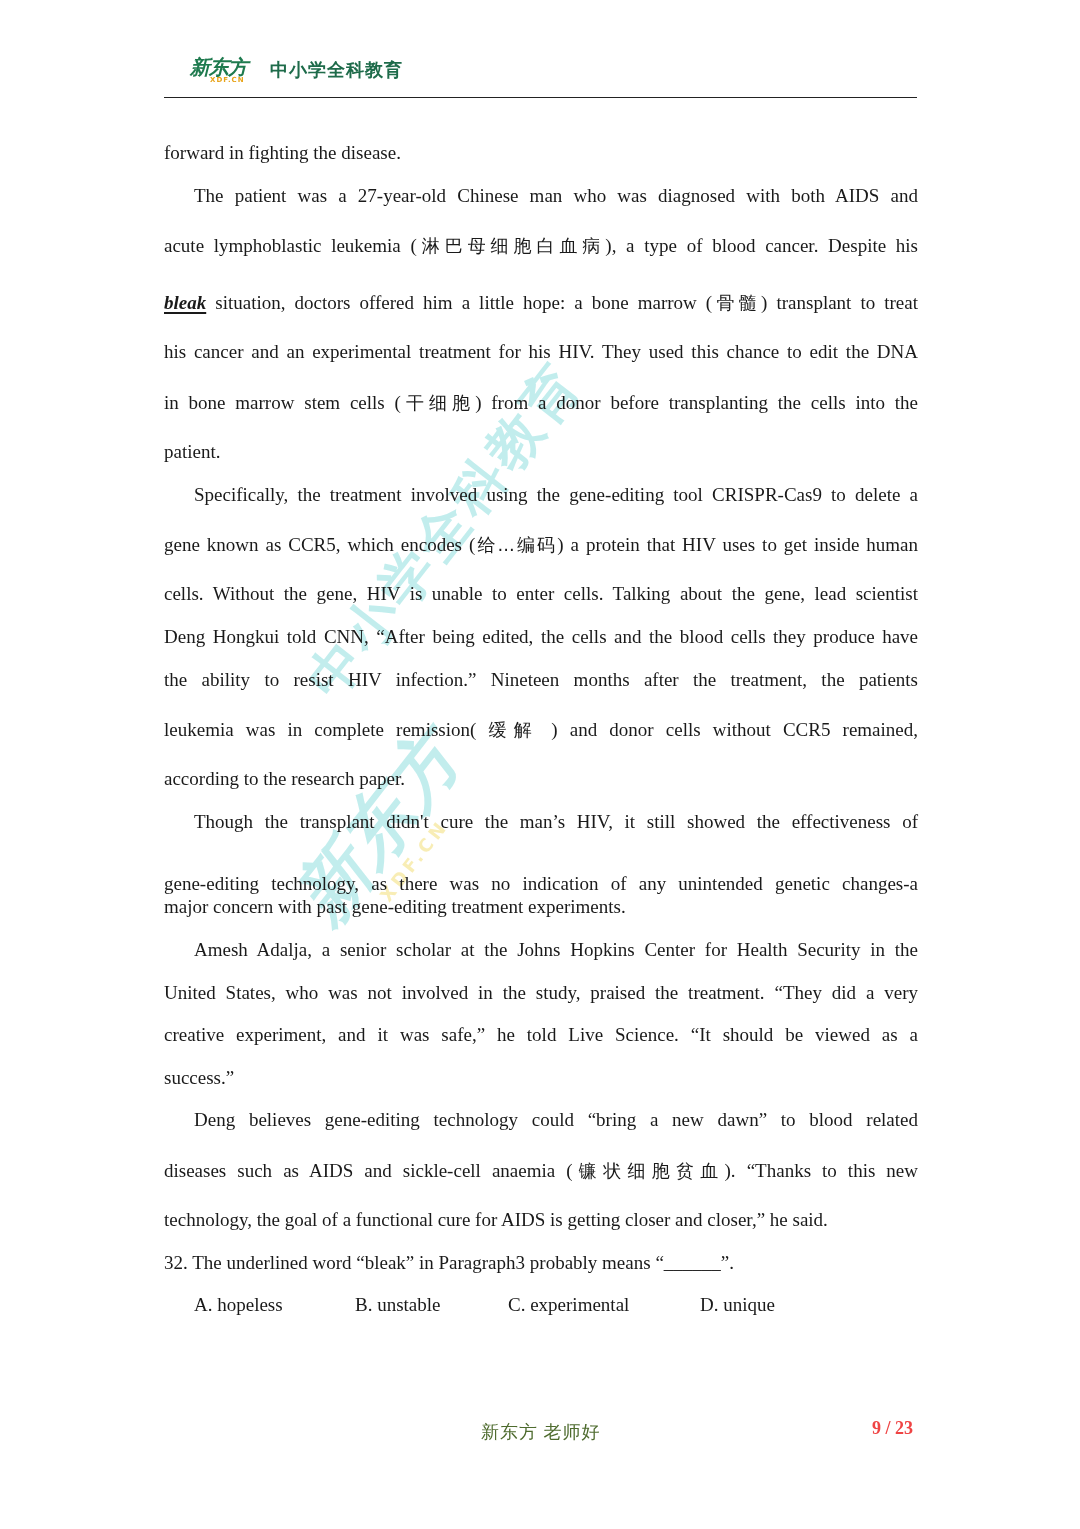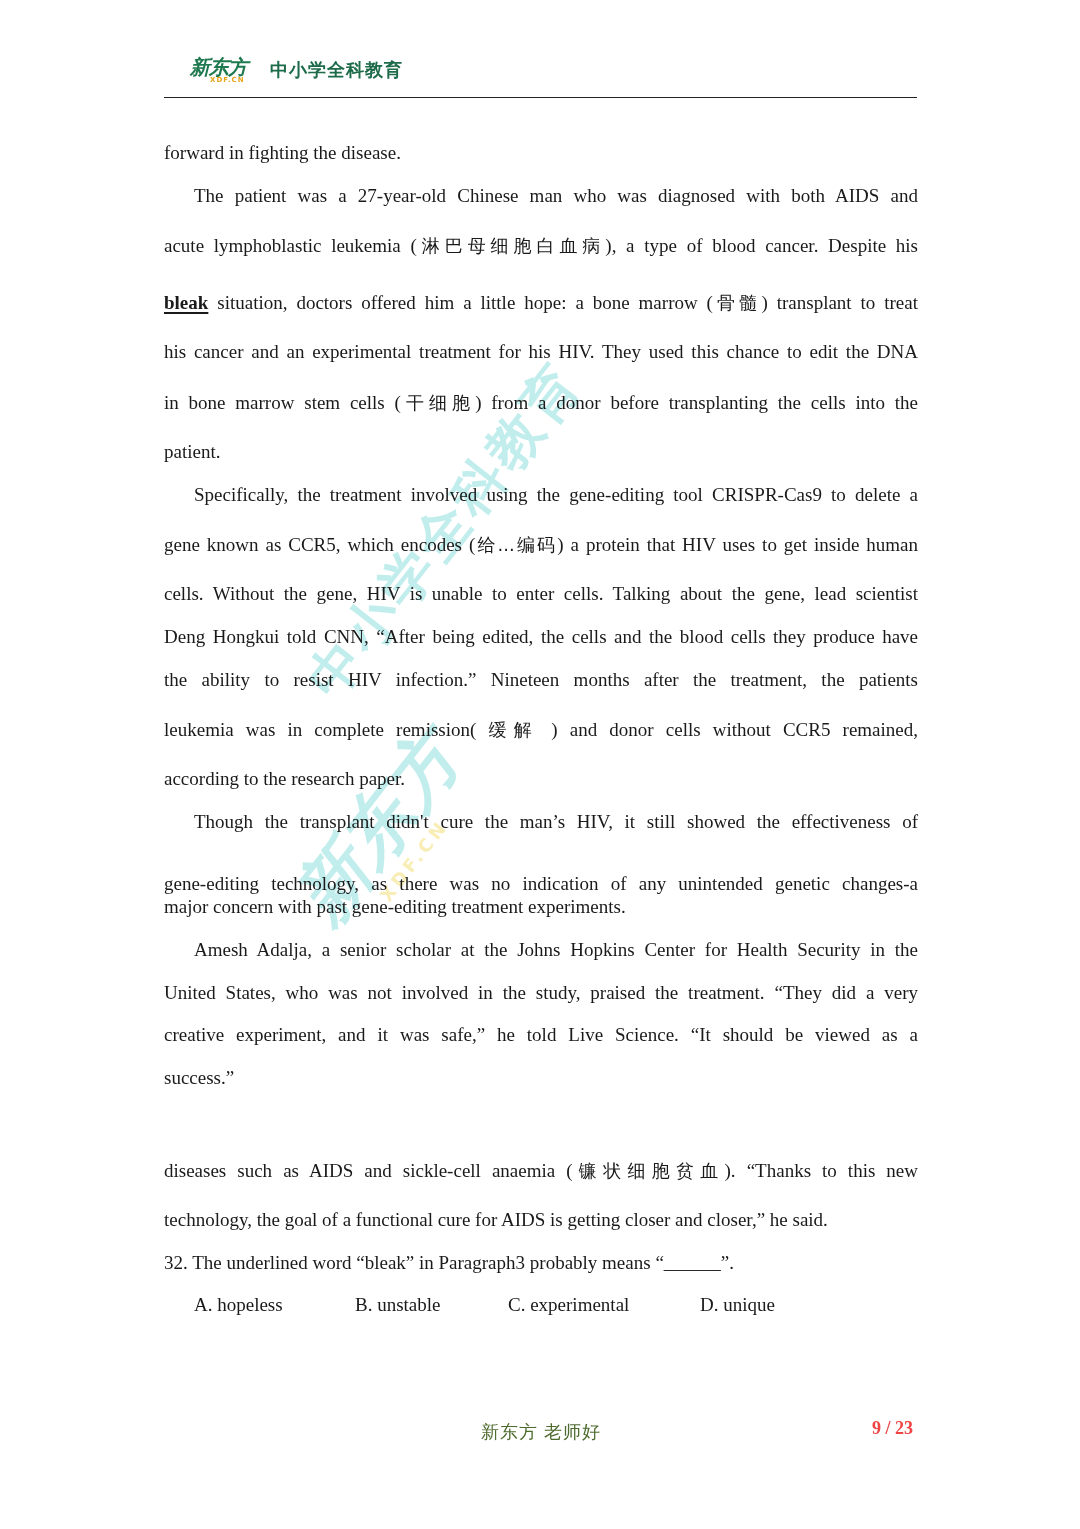--- a/index.html
+++ b/index.html
@@ -15,27 +15,27 @@
   .logo-sub { position: absolute; left: 20px; top: 22px; font-family: "DejaVu Sans", sans-serif; font-weight: bold;
               font-size: 7px; color: #e8a317; letter-spacing: 1px; }
   .header-title { font-family: "DejaVu Sans", sans-serif; font-weight: bold; font-size: 18px; color: #1e6b4a; letter-spacing: 1px; }
   .header-rule { position: absolute; left: 164px; top: 97px; width: 753px; height: 0; border-top: 1.5px solid #222; }
 
   
   .line { position: absolute; left: 164px; width: 754px; font-size: 19px; line-height: 24px; white-space: nowrap; }
   .just { text-align: justify; text-align-last: justify; white-space: normal; }
   .indent { padding-left: 30px; box-sizing: border-box; }
   .cn { font-family: "DejaVu Sans", sans-serif; font-size: 18px; }
-  .bleak { font-weight: bold; text-decoration: underline; text-decoration-thickness: 2px; text-underline-offset: 3px; }
+  .bleak { font-weight: bold; text-decoration: underline; text-decoration-thickness: 2px; text-underline-offset: 3px; font-style: italic; }
 
   .options { position: absolute; left: 194px; top: 1293px; font-size: 19px; line-height: 24px; }
   .opt { position: absolute; white-space: nowrap; }
 
   
-  .footer-center { position: absolute; left: 481px; top: 1420px; font-family: Liberation Sans, sans-serif; font-size: 18px; color: #4e6b2e; letter-spacing: 1px; }
+  .footer-center { position: absolute; left: 481px; top: 1420px; font-family: Liberation Serif, serif; font-size: 18px; color: #4e6b2e; letter-spacing: 1px; }
   .footer-page { position: absolute; left: 872px; top: 1418px; font-weight: bold; font-size: 18px; color: #ef4444; }
 
   
   .watermark { position: absolute; left: 260px; top: 450px; width: 560px; height: 470px; pointer-events: none; }
   .wm-text { position: absolute; left: 60px; top: 205px; transform: rotate(-52deg); transform-origin: left center;
              font-family: "DejaVu Sans", sans-serif; font-weight: bold; font-size: 54px; color: rgba(64, 200, 200, 0.32); white-space: nowrap; letter-spacing: 4px; }
   .wm-logo { position: absolute; left: 10px; top: 330px; transform: rotate(-52deg); font-family: "DejaVu Sans", sans-serif;
              font-weight: bold; font-style: italic; font-size: 72px; color: rgba(64, 200, 200, 0.32); white-space: nowrap; }
   .wm-sub { position: absolute; left: 105px; top: 400px; transform: rotate(-52deg); font-family: "DejaVu Sans", sans-serif;
             font-weight: bold; font-size: 18px; color: rgba(240, 215, 90, 0.45); letter-spacing: 4px; }
@@ -89,20 +89,21 @@
 
   <div class="line just indent" style="top:810px;">Though the transplant didn't cure the man’s HIV, it still showed the effectiveness of</div>
   <div class="line just" style="top:872px;">gene-editing technology, as there was no indication of any unintended genetic changes-a</div>
   <div class="line" style="top:895px;">major concern with past gene-editing treatment experiments.</div>
 
   <div class="line just indent" style="top:938px;">Amesh Adalja, a senior scholar at the Johns Hopkins Center for Health Security in the</div>
   <div class="line just" style="top:981px;">United States, who was not involved in the study, praised the treatment. “They did a very</div>
   <div class="line just" style="top:1023px;">creative experiment, and it was safe,” he told Live Science. “It should be viewed as a</div>
   <div class="line" style="top:1066px;">success.”</div>
 
+  <div class="line just indent" style="top:1108px;">Deng believes gene-editing technology could “bring a new dawn” to blood related</div>
   <div class="line just" style="top:1159px;">
     <span>diseases such as AIDS and sickle-cell anaemia (</span><span class="cn">镰状细胞贫血</span><span>). “Thanks to this new</span>
   </div>
   <div class="line" style="top:1208px;">technology, the goal of a functional cure for AIDS is getting closer and closer,” he said.</div>
 
   <div class="line" style="top:1251px;">32. The underlined word “bleak” in Paragraph3 probably means “______”.</div>
   <div class="options">
     <span class="opt" style="left:0px;">A. hopeless</span>
     <span class="opt" style="left:161px;">B. unstable</span>
     <span class="opt" style="left:314px;">C. experimental</span>

